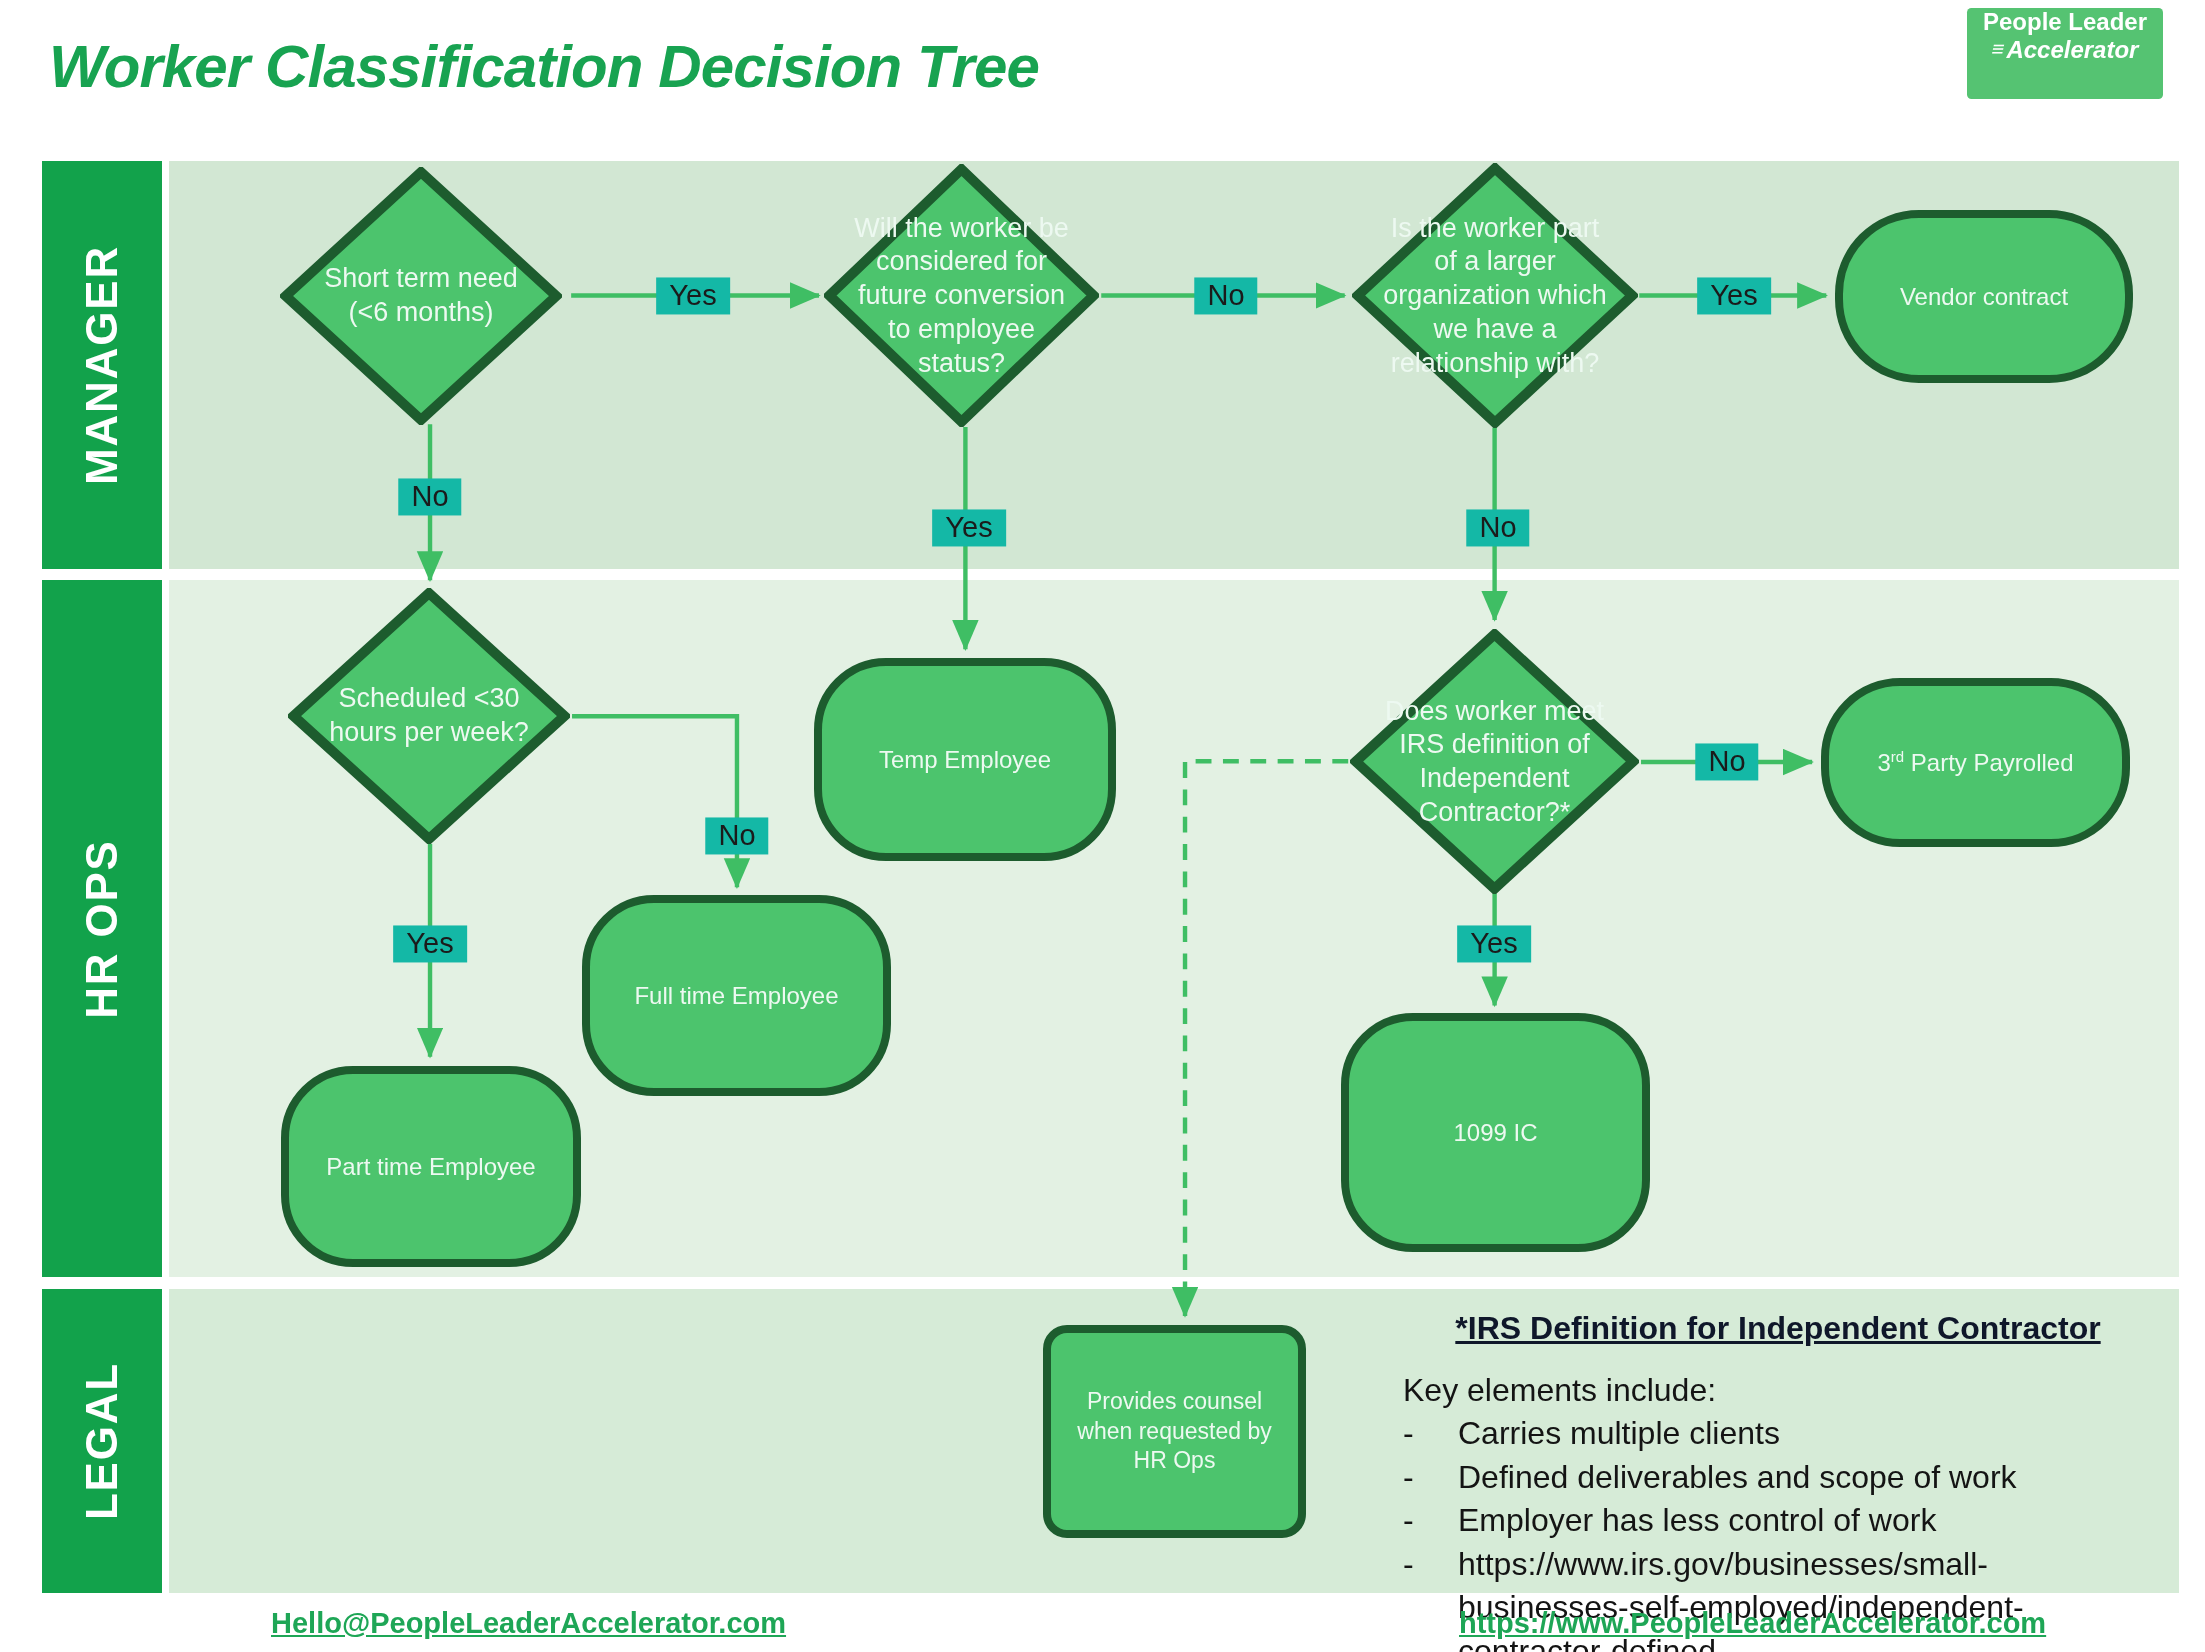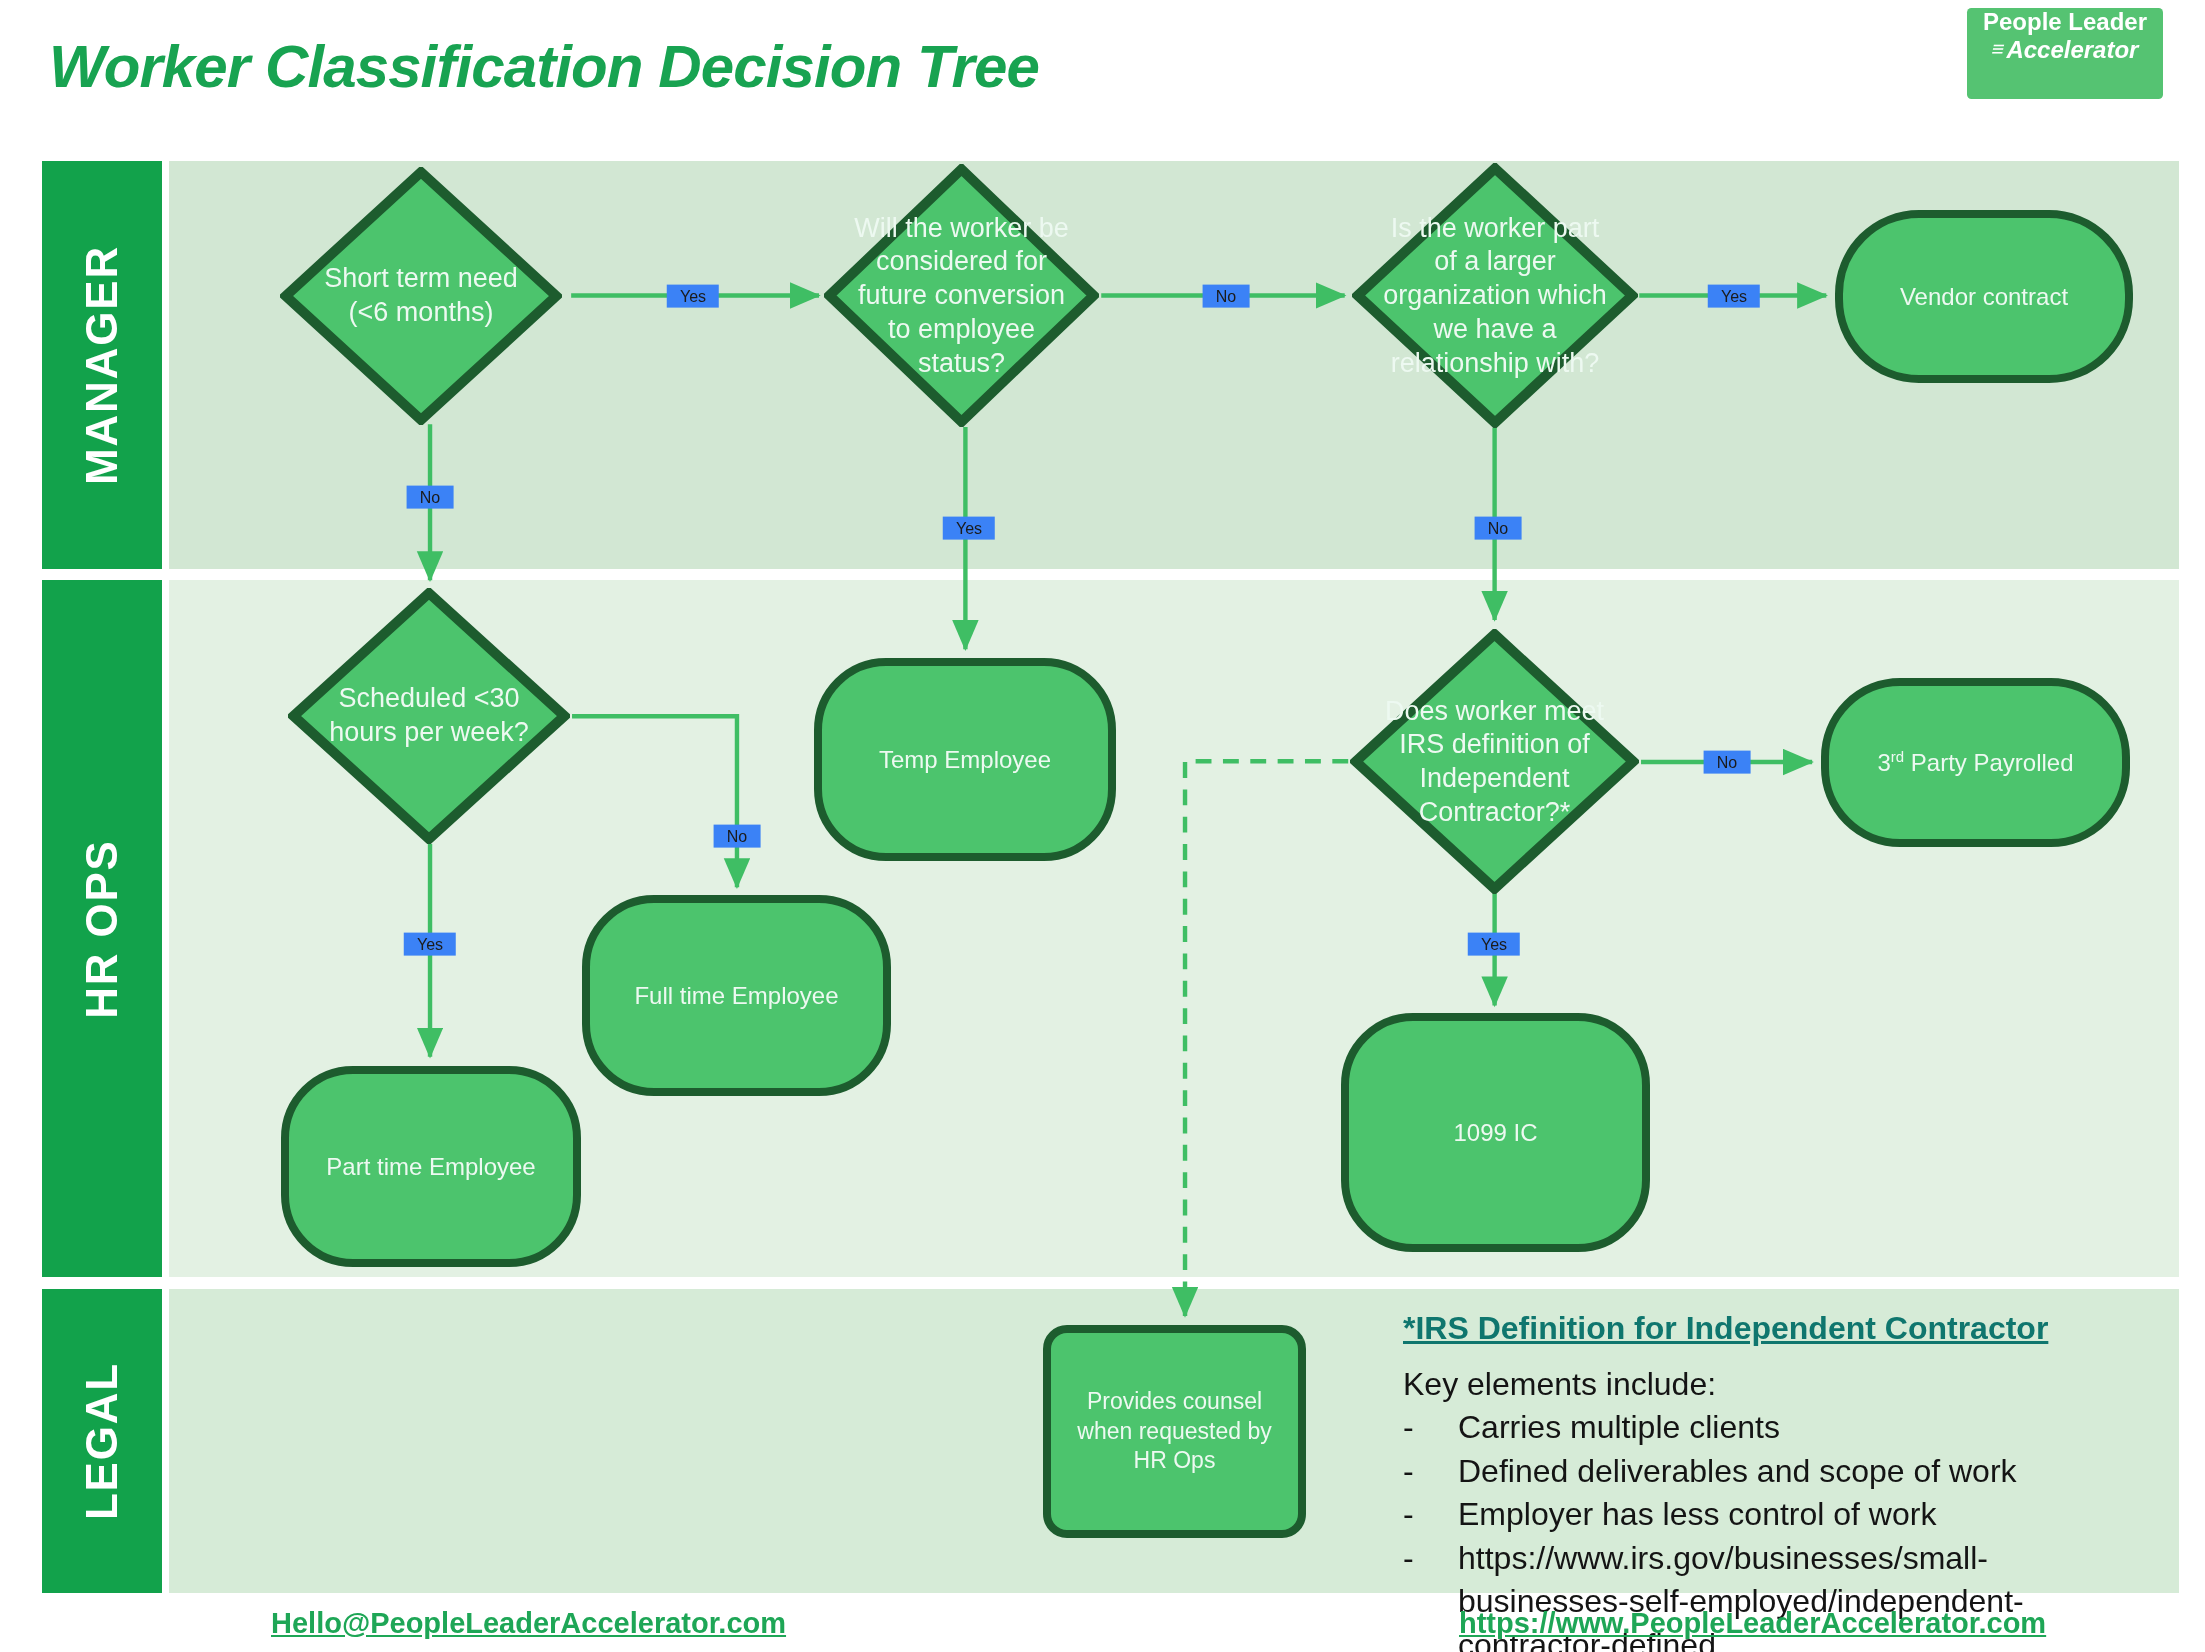--- a/index.html
+++ b/index.html
@@ -55,37 +55,37 @@
     z-index:4;
   }
   .pill{
     position:absolute;z-index:3;background:#4cc46d;border:8px solid #1d5c2e;
     display:flex;align-items:center;justify-content:center;
     color:#edf9f1;font-size:24px;text-align:center;box-sizing:border-box;
   }
   .pill sup{font-size:15px;line-height:0;}
   .edge-label{
     position:absolute;z-index:5;transform:translate(-50%,-50%);
-    background:#3b82f6;color:#1b1b1b;font-size:16px;line-height:1.1;
+    background:#14b8a6;color:#1b1b1b;font-size:29px;line-height:1.1;
     padding:2.6px 13.2px;white-space:nowrap;
   }
   
   .counsel-box{
     position:absolute;left:1043px;top:1325px;width:263px;height:213px;z-index:3;
     background:#4cc46d;border:8px solid #1d5c2e;border-radius:24px;box-sizing:border-box;
     display:flex;align-items:center;justify-content:center;
     color:#edf9f1;font-size:23px;text-align:center;line-height:1.3;padding:0 12.4px;
   }
   .legal-note{
     position:absolute;left:1403px;top:1307px;width:750px;z-index:3;
     color:#141414;font-size:32px;line-height:1.36;
   }
   .legal-note .note-title{
-    color:#0f766e;font-weight:700;text-decoration:underline;
-    margin-bottom:12px;
+    text-align:center;color:#0f172a;font-weight:700;text-decoration:underline;
+    margin-bottom:18px;
   }
   .legal-note .bullet{display:flex;}
   .legal-note .dash{width:55px;flex:0 0 55px;}
   .legal-note .btext{flex:1;overflow-wrap:break-word;min-width:0;}
   
   .footer-link{
     position:absolute;top:1607px;z-index:3;
     color:#1ea656;font-size:29px;font-weight:700;text-decoration:underline;
     white-space:nowrap;
   }

